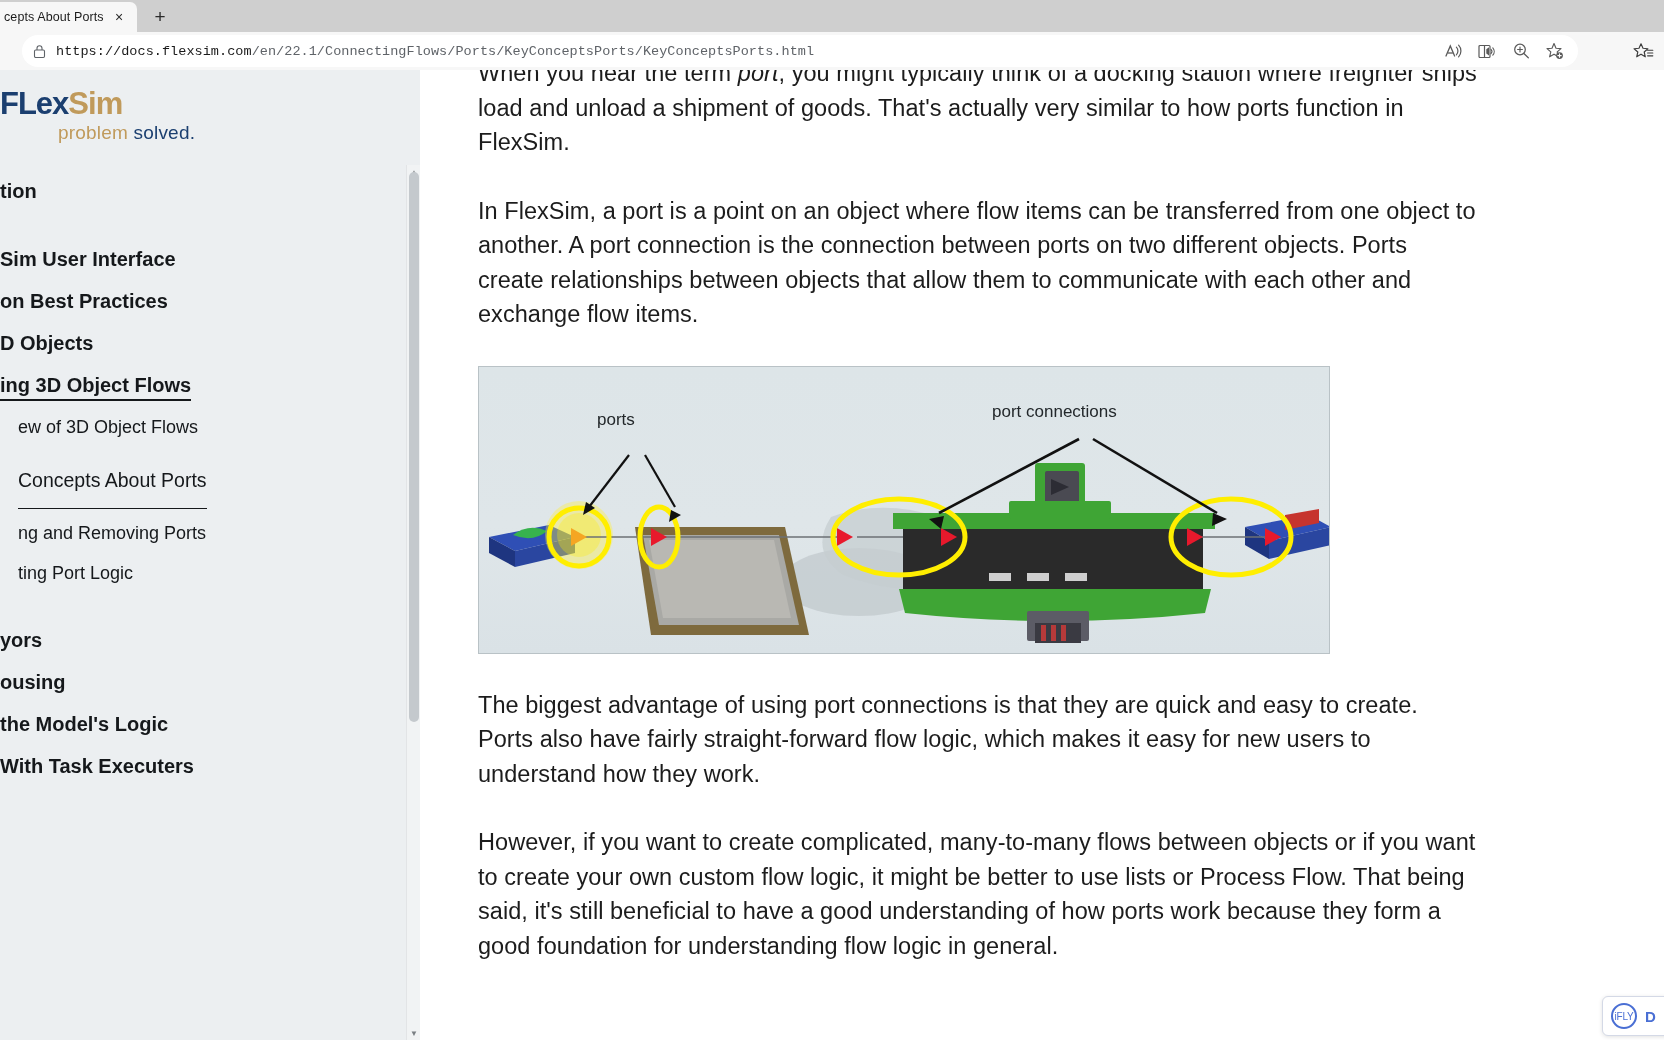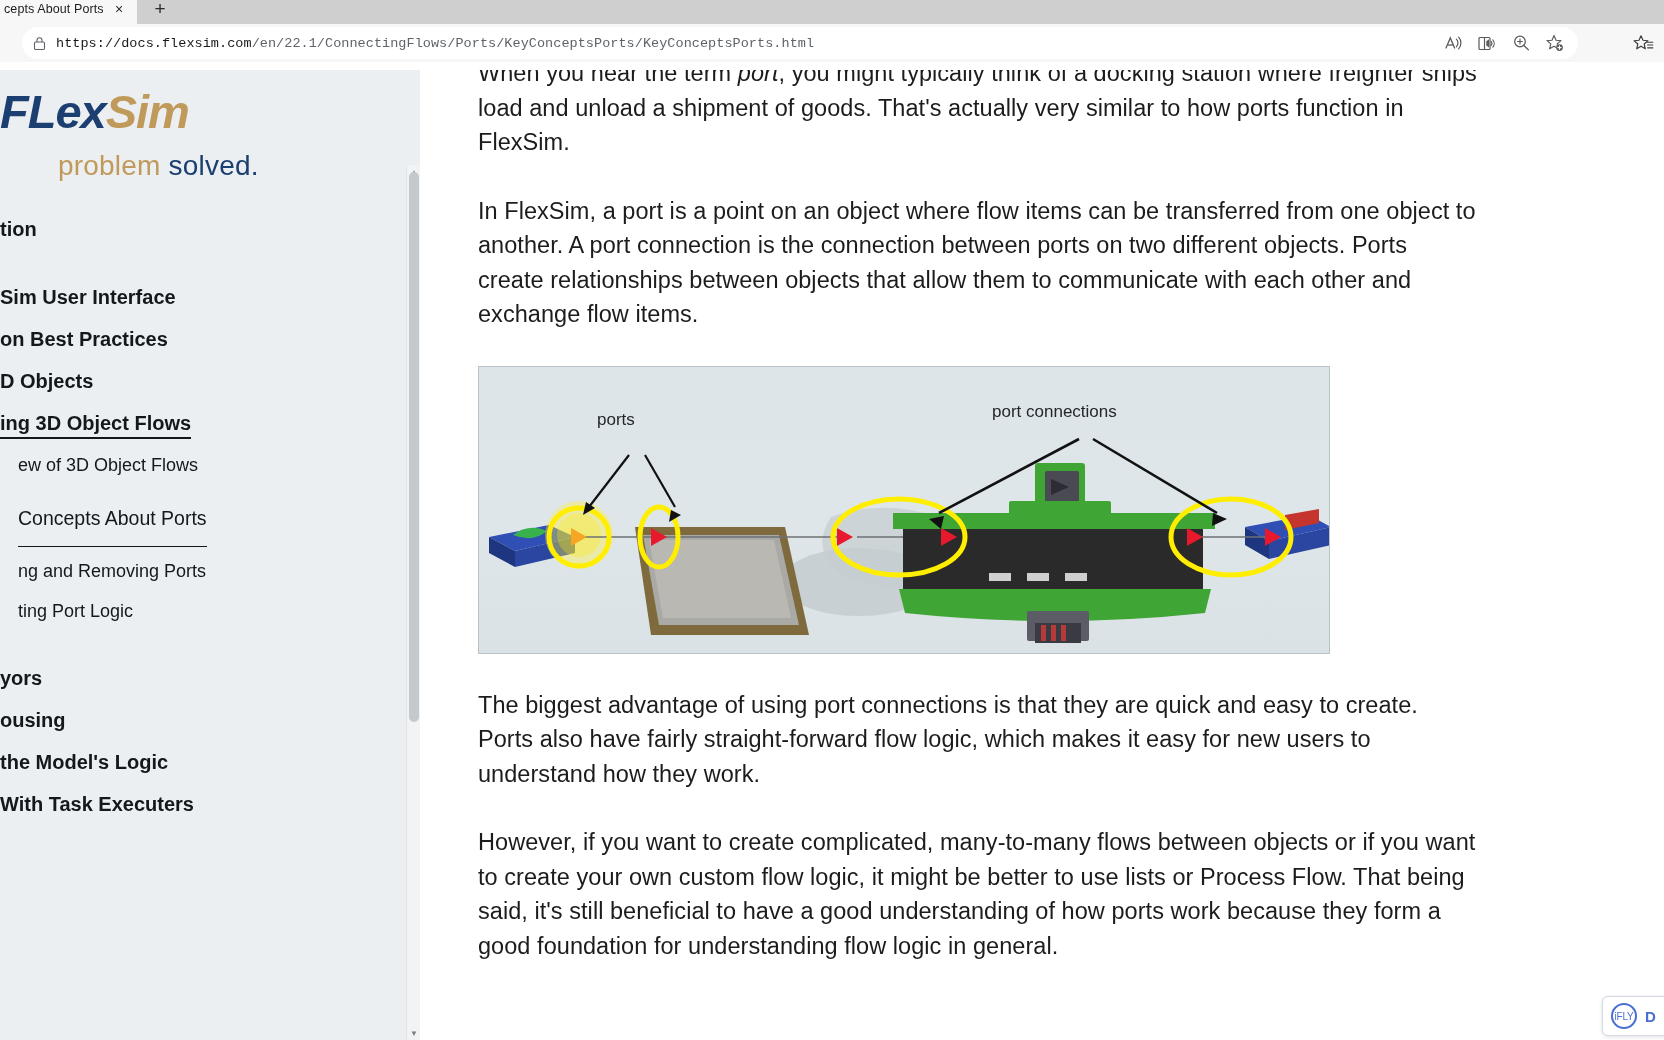--- a/index.html
+++ b/index.html
@@ -7,21 +7,21 @@
     width: 1664px; height: 1040px;
     overflow: hidden;
     font-family: "Liberation Sans", sans-serif;
     background: #ffffff;
   }
 
   
   .browser { width: 1664px; height: 1040px; position: relative; background:#fff; }
 
   .tabstrip {
-    height: 24px;
+    height: 32px;
     background: #cfcfcf;
     display: flex;
     align-items: flex-end;
     position: relative;
   }
   .tab {
     height: 30px;
     width: 143px;
     background: #f7f7f7;
     border-radius: 7px 7px 0 0;
@@ -127,32 +127,31 @@
     position: absolute;
     left: -54px;      
     top: 0;
     width: 474px;
   }
   .logo-wrap {
     padding: 18px 0 10px 54px;
     position: relative;
   }
   .logo-main {
-    font-size: 47px;
+    font-size: 31px;
     font-weight: 700;
     letter-spacing: -1px;
     line-height: 1;
     font-family: "Liberation Sans", sans-serif;
-    font-style: italic;
   }
   .logo-flex { color: #1b3f70; }
   .logo-sim  { color: #c09a5b; }
   .logo-tag {
-    font-size: 28px;
-    margin-top: 15px;
+    font-size: 19px;
+    margin-top: 3px;
     margin-left: 58px;
     letter-spacing: .2px;
   }
   .logo-tag .t1 { color: #c09a5b; }
   .logo-tag .t2 { color: #1b3f70; }
 
   .nav {
     padding-left: 54px;
     padding-top: 16px;
   }

